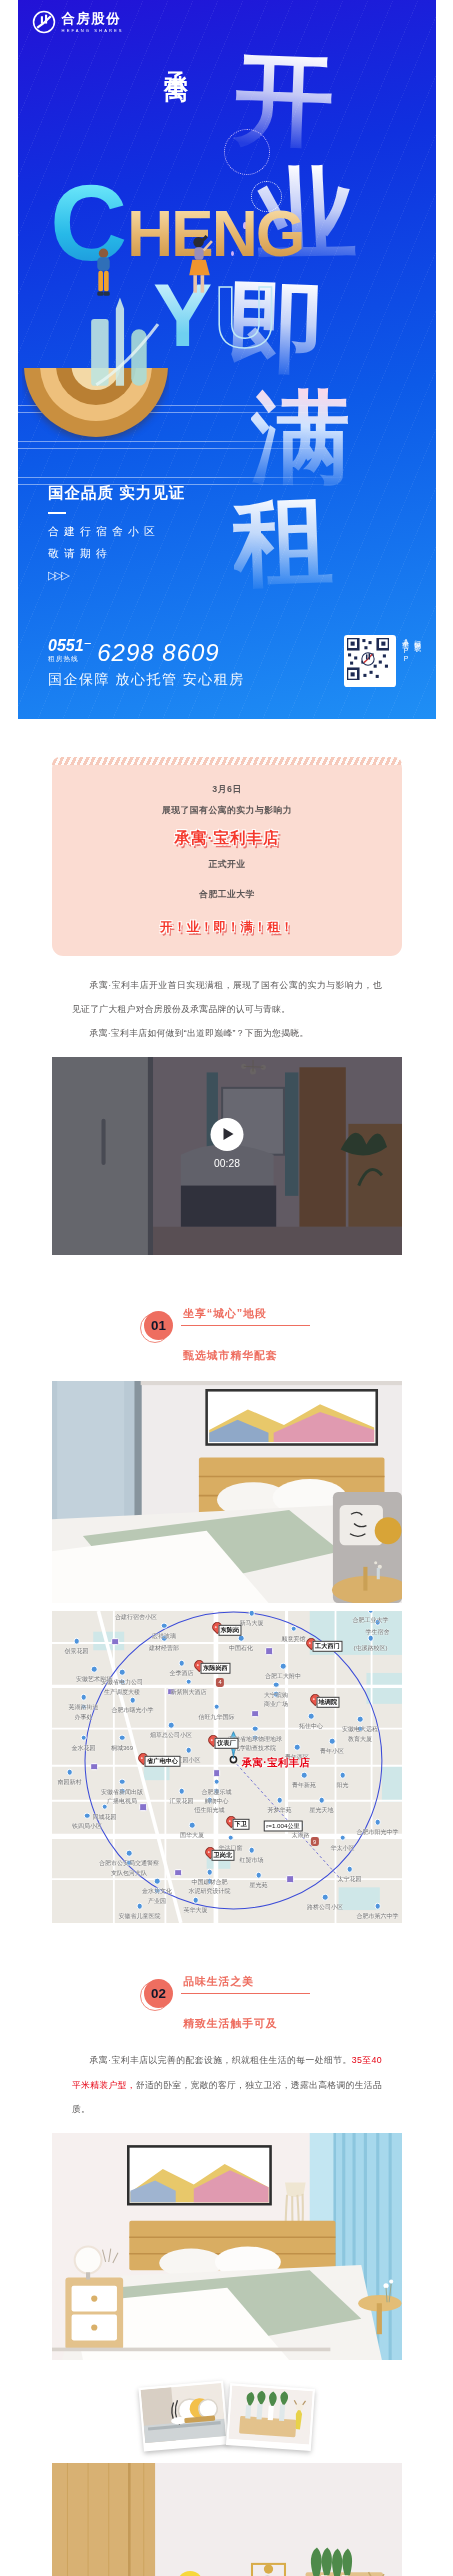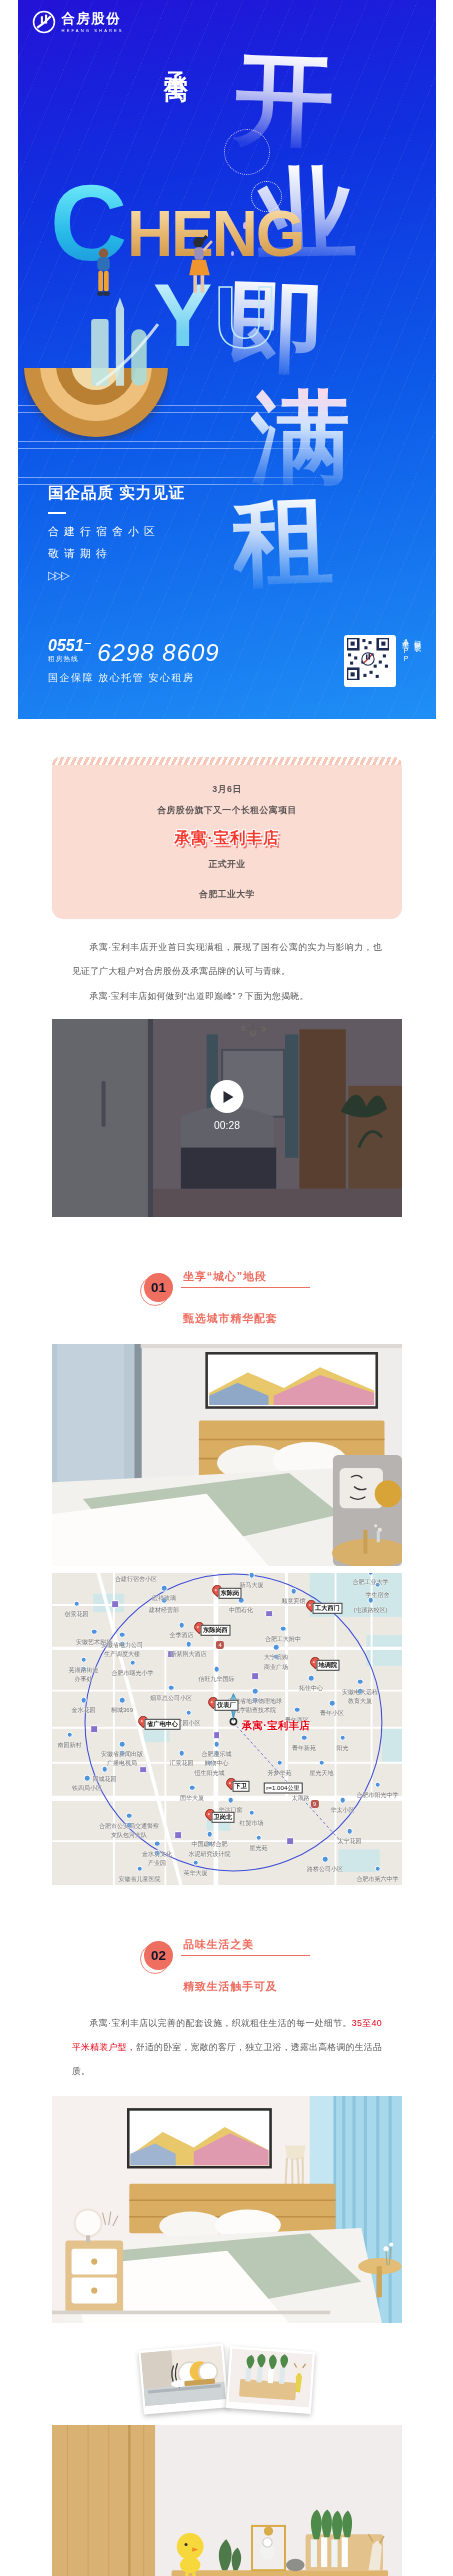--- a/index.html
+++ b/index.html
@@ -59,21 +59,21 @@
   .slogan{position:absolute;left:30px;top:483px;color:#fff;}
   .slogan .st{font-size:15.5px;font-weight:800;letter-spacing:1px;}
   .slogan .bar{width:17.5px;height:2.1px;background:#fff;margin:8.2px 0 10.3px;}
   .slogan .sl{font-size:10.8px;letter-spacing:5.2px;margin-bottom:8.2px;font-weight:300;}
   .slogan .arr{font-size:11.3px;letter-spacing:-2.1px;color:rgba(255,255,255,.9);}
   .hotline{position:absolute;left:30px;top:638px;color:#fff;}
   .hotline .row{display:flex;align-items:flex-end;gap:5.2px;}
   .hl-area{font-size:16px;font-style:italic;font-weight:700;line-height:1;}
   .hl-label{font-size:6.7px;letter-spacing:1px;margin-top:1px;}
   .hl-num{font-size:24px;font-style:italic;font-weight:300;letter-spacing:1px;line-height:.9;}
-  .hl-sub{font-size:10px;font-weight:300;letter-spacing:1.5px;margin-top:7.2px;opacity:.95;}
+  .hl-sub{font-size:14px;font-weight:300;letter-spacing:1.5px;margin-top:7.2px;opacity:.95;}
   .qr{position:absolute;right:14.4px;top:635px;display:flex;gap:4.1px;}
   .qrbox{width:47px;height:47px;background:#fff;border-radius:3.1px;padding:2.6px;}
   .qrside{display:flex;gap:3.1px;color:#fff;}
   .qrv{writing-mode:vertical-rl;text-orientation:upright;font-size:6.7px;letter-spacing:1.5px;}
 
   
   .card{width:350px;margin:38px auto 0;background:#fbdcd2;border-radius:11.3px;position:relative;
         padding:17.5px 10.3px 17.5px;box-sizing:border-box;text-align:center;}
   .card::before{content:"";position:absolute;left:0;right:0;top:0;height:8.2px;border-radius:11.3px 11.3px 0 0;
     background-color:#f6c9ba;
@@ -265,24 +265,25 @@
       </div>
       <div class="qrside">
         <div class="qrv">承寓APP</div>
         <div class="qrv">扫码下载</div>
       </div>
     </div>
   </section>
 
   <section class="card">
     <div class="cl">3月6日</div>
-    <div class="cl">合房股份旗下又一个长租公寓项目</div>
+    <div class="cl">展现了国有公寓的实力与影响力</div>
     <div class="ct red3d">承寓·宝利丰店</div>
     <div class="cl">正式开业</div>
     <div class="cl" style="margin-top:18.5px;">合肥工业大学</div>
+    <div class="cs red3d">开！业！即！满！租！</div>
   </section>
 
   <div class="intro">
     <p class="para"><span>承寓·宝利丰店开业首日实现满租，展现了国有公寓的实力与影响力，也见证了广大租户对合房股份及承寓品牌的认可与青睐。</span></p>
     <p class="para"><span>承寓·宝利丰店如何做到“出道即巅峰”？下面为您揭晓。</span></p>
   </div>
 
   <div class="media video">
     <svg width="350" height="198" viewBox="0 0 679 385" preserveAspectRatio="none">
       <rect width="679" height="385" fill="#d8ccd2"></rect>

